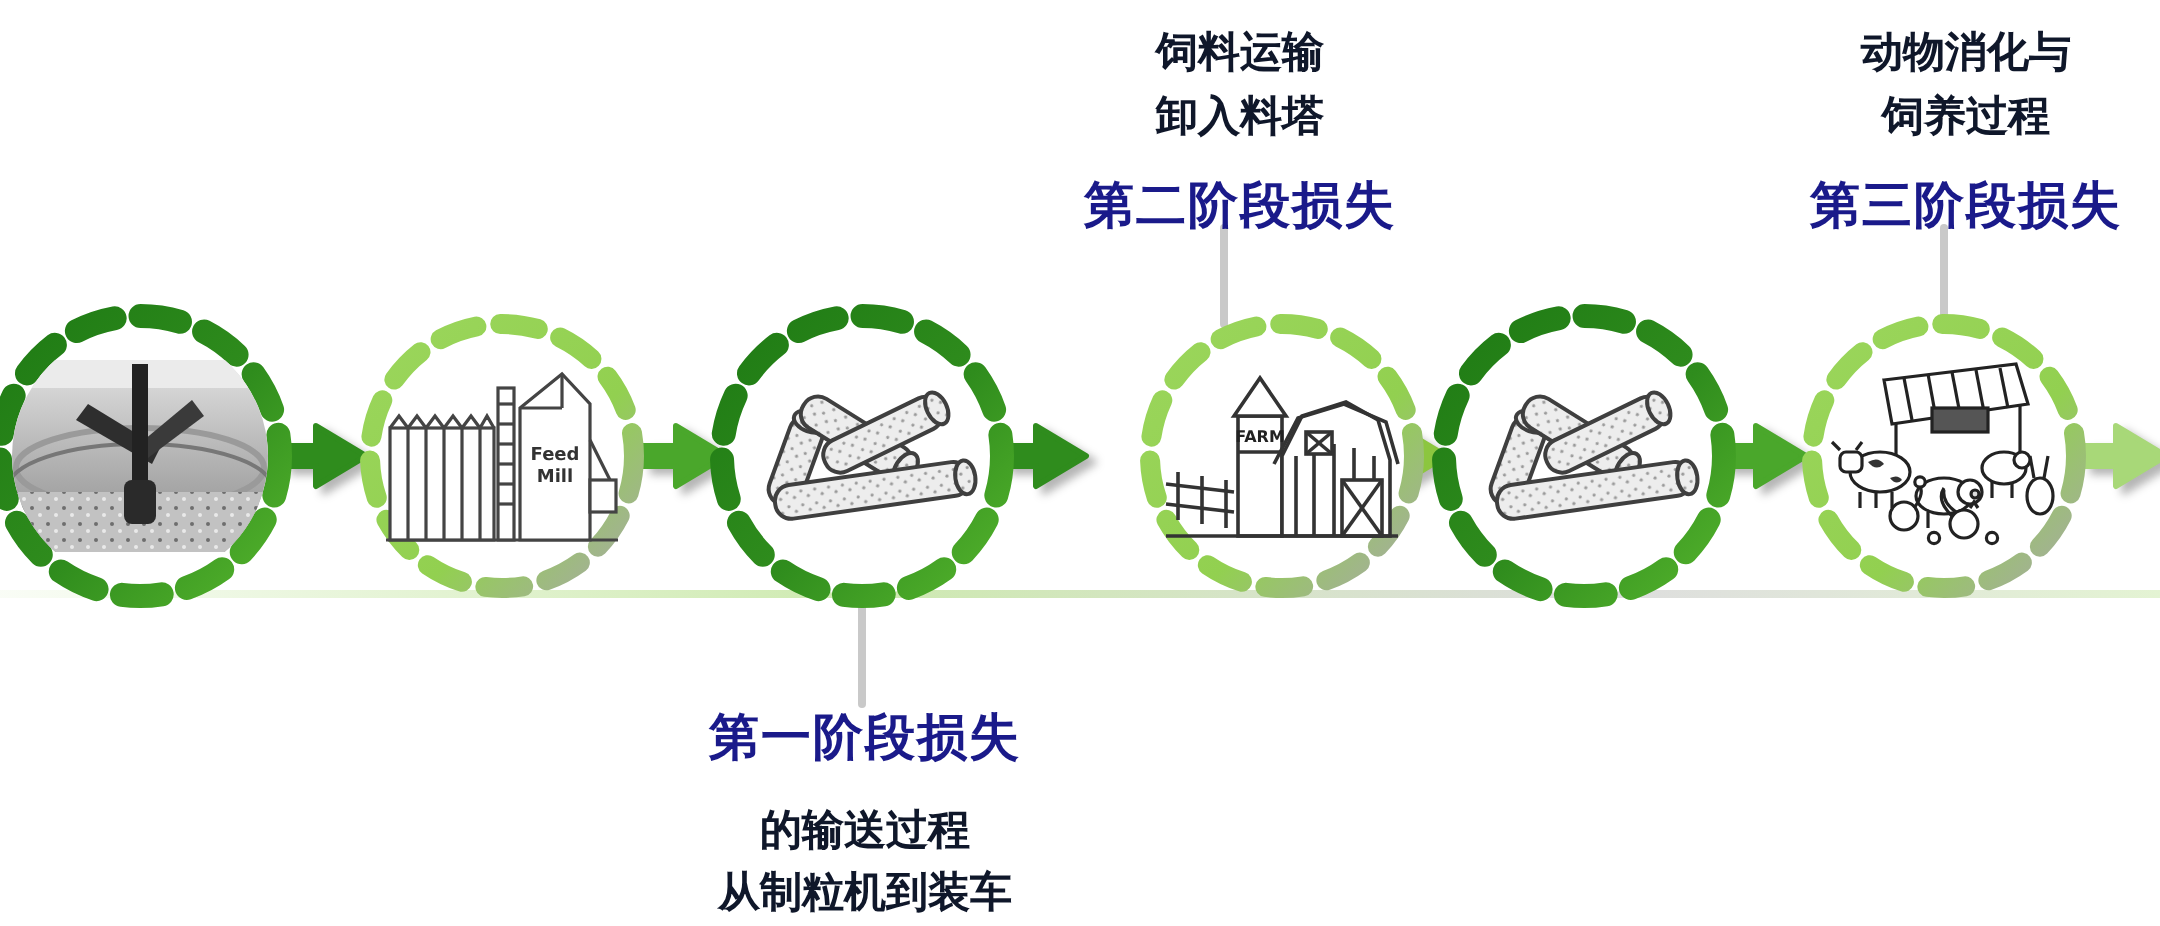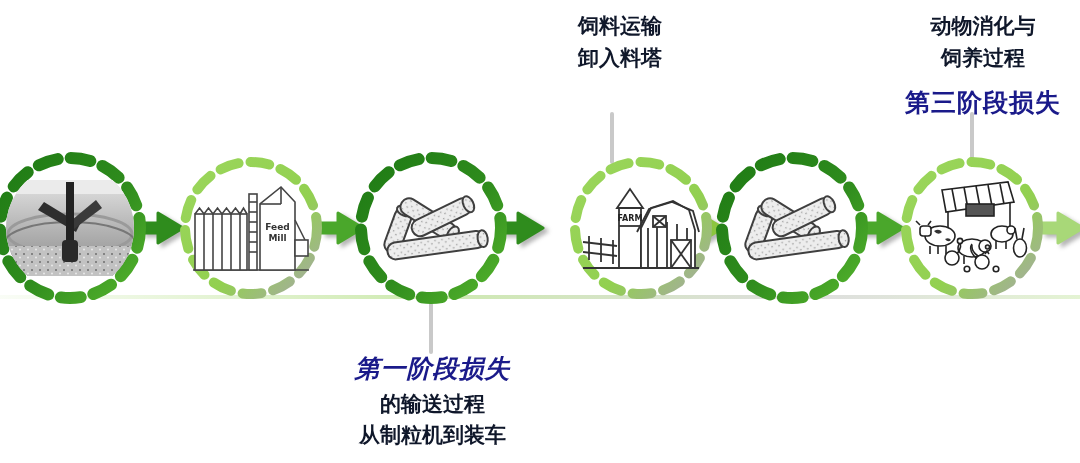--- a/index.html
+++ b/index.html
@@ -15,21 +15,21 @@
   }
   .node { position:absolute; z-index:2; width:160px; height:160px; }
   .arrow { position:absolute; z-index:1; width:46px; height:44px;
            filter:drop-shadow(4px 3px 2px rgba(90,90,90,0.45)); }
   .connector { position:absolute; width:4px; background:#c9c9c9; z-index:0; border-radius:2px; }
   .label-block { position:absolute; text-align:center; z-index:3; }
   .desc { color:#0f172a; font-size:21px; font-weight:600; line-height:32px; }
   .stage-title { color:#1a1a8a; font-size:25px; font-weight:bold; line-height:34px; letter-spacing:1px; }
   .label-top .stage-title { margin-top:12px; }
   .label-bottom .desc { line-height:31px; }
-  .label-bottom .stage-title { margin-bottom:3px;font-style:italic; }
+  .label-bottom .stage-title { margin-bottom:14px; }
   svg text { font-family:"DejaVu Sans","Liberation Sans",sans-serif; }
   .defs-holder { position:absolute; width:0; height:0; overflow:hidden; }
 </style>
 </head>
 <body>
 
 <div class="canvas">
 
   <svg class="defs-holder" aria-hidden="true">
     <defs>
@@ -256,20 +256,21 @@
     </svg>
   </div>
 
   <svg class="arrow" style="left: 1041px; top: 206px; color: rgb(168, 216, 120);" viewBox="0 0 46 44">
     <use href="#arrow-art"></use>
   </svg>
 
   <div class="label-block label-top" style="left:495px; top:10px; width:250px;">
     <div class="desc">饲料运输</div>
     <div class="desc">卸入料塔</div>
+    <div class="stage-title">第二阶段损失</div>
   </div>
 
   <div class="label-block label-top" style="left:858px; top:10px; width:250px;">
     <div class="desc">动物消化与</div>
     <div class="desc">饲养过程</div>
     <div class="stage-title">第三阶段损失</div>
   </div>
 
   <div class="label-block label-bottom" style="left:305px; top:352px; width:255px;">
     <div class="stage-title">第一阶段损失</div>

